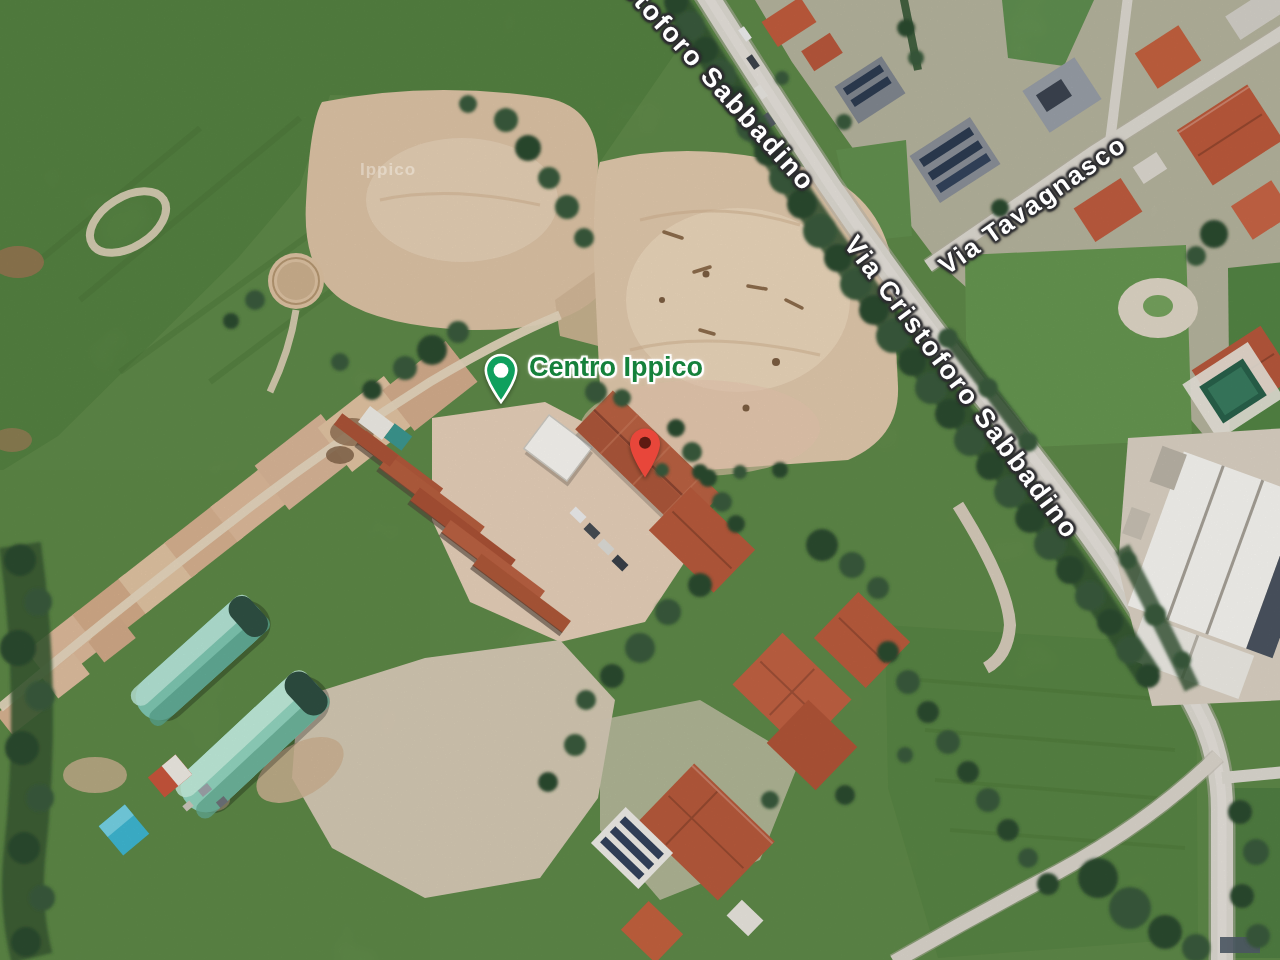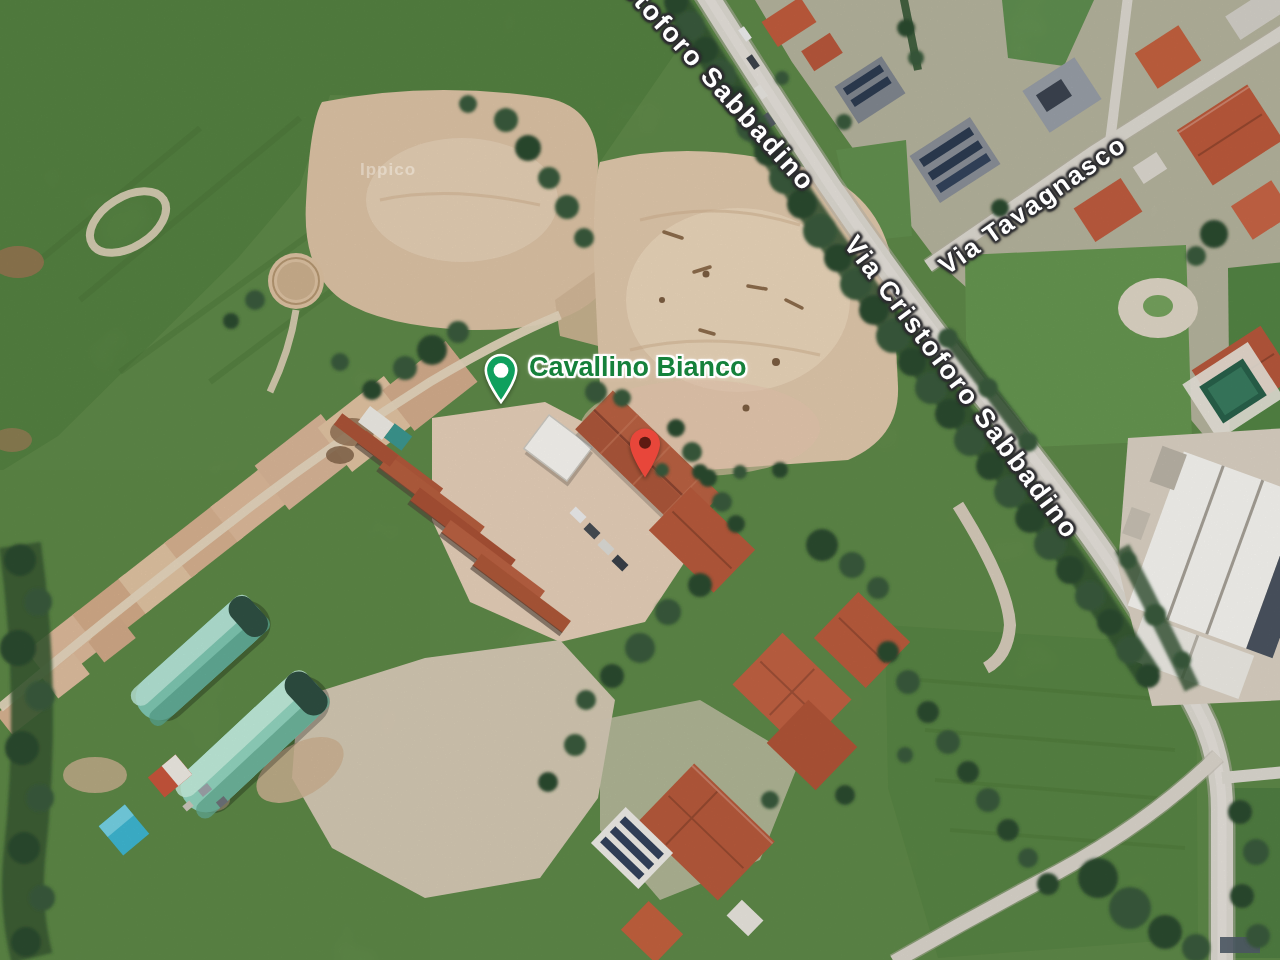--- a/index.html
+++ b/index.html
@@ -470,21 +470,21 @@
 <div class="street-label" id="lab-main">Via Cristoforo Sabbadino</div>
 
 <div class="street-label" id="lab-tav">Via Tavagnasco</div>
 
 <div id="poi">
   <svg id="poi-pin" viewBox="0 0 36 52" xmlns="http://www.w3.org/2000/svg">
     <path d="M18 2 C9.2 2 2.8 8.8 2.8 17.4 c0 10.8 15.2 31.6 15.2 31.6 s15.2-20.8 15.2-31.6 C33.2 8.8 26.8 2 18 2 Z" fill="#0FA05E" stroke="#ffffff" stroke-width="2.6"></path>
     <circle cx="18" cy="17.4" r="7.4" fill="#ffffff"></circle>
   </svg>
   <div id="poi-text">
-    <span>Cavallino Bianco</span>
+    <span>Centro Ippico</span>
   </div>
 </div>
 
 <div id="dest">
   <svg viewBox="0 0 34 52" xmlns="http://www.w3.org/2000/svg">
     <path d="M17 1.5 C8.6 1.5 2 8.4 2 17 c0 11 15 33.5 15 33.5 s15-22.5 15-33.5 C32 8.4 25.4 1.5 17 1.5 Z" fill="#E8463A"></path>
     <circle cx="17" cy="15.8" r="6" fill="#5E1A12"></circle>
   </svg>
 </div>
 

